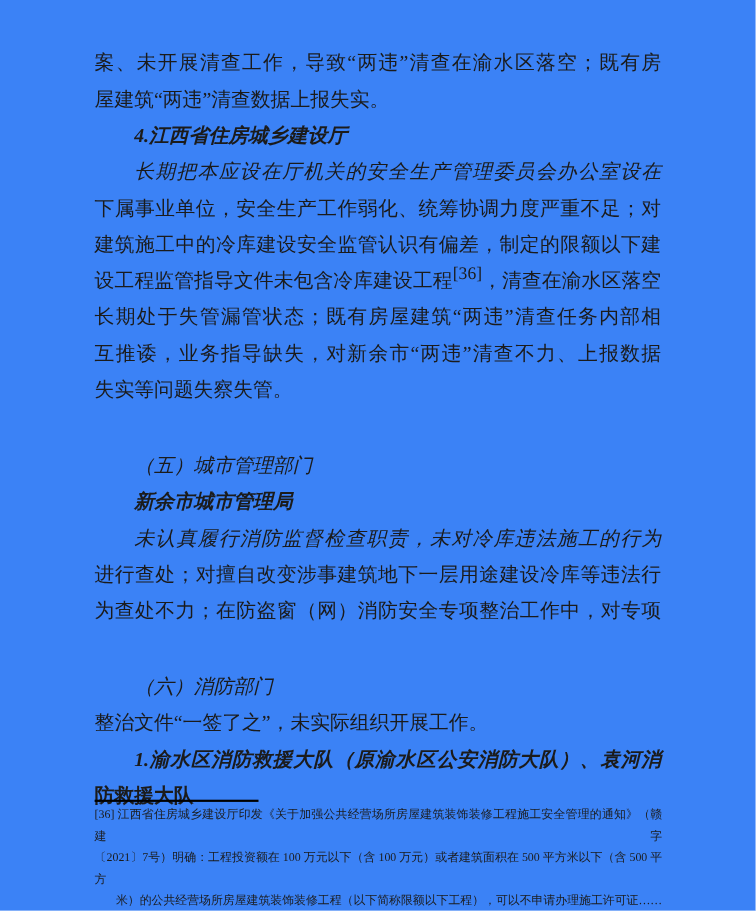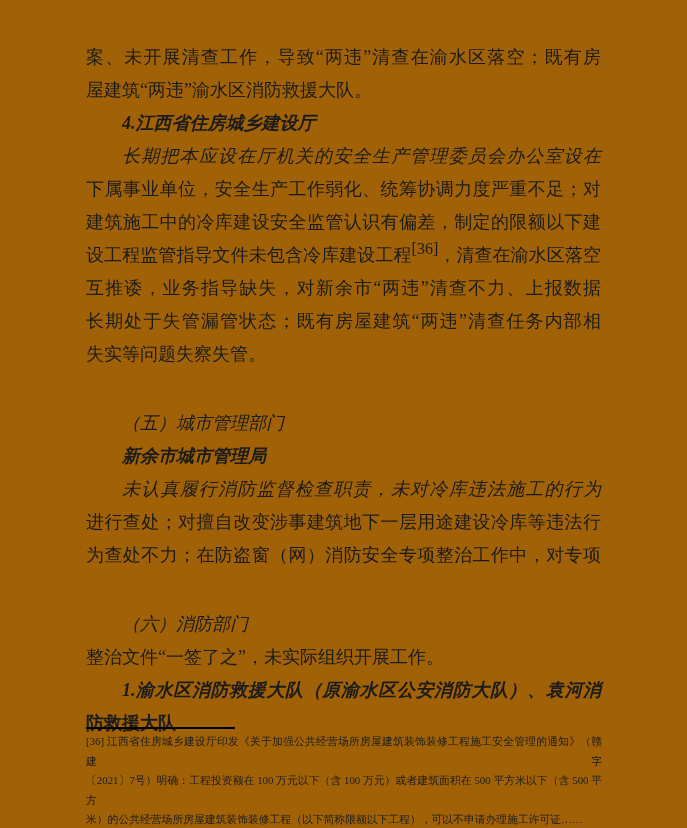--- a/index.html
+++ b/index.html
@@ -1,20 +1,20 @@
 <!DOCTYPE html>
 <html><head>
 <meta charset="utf-8">
 <style>
   html, body { margin: 0; padding: 0; background: #ffffff; }
   .page {
     position: relative;
     width: 687px;
     height: 828px;
-    background: #a16207;
+    background: #3b82f6;
     overflow: hidden;
     font-family: "Liberation Serif", "DejaVu Serif", serif;
     color: #1b1b1b;
   }
   .doc-body {
     position: absolute;
     left: 86px;
     top: 41px;
     width: 515px;
   }
@@ -48,21 +48,21 @@
   }
   .footnote {
     position: absolute;
     left: 86px;
     top: 732px;
     width: 516px;
   }
   .fn-line {
     font-size: 10.8px;
     line-height: 19.5px;
-    text-align: left;
+    text-align: right;
   }
   .fn-line.stretch {
     text-align: justify;
     text-align-last: justify;
   }
   .page-num {
     position: absolute;
     left: 16px;
     top: 789px;
     width: 100%;
@@ -71,28 +71,28 @@
     color: #1b1b2b;
     padding-left: 12px;
   }
 </style>
 </head>
 <body>
 
 <div class="page">
   <div class="doc-body">
       <div class="line paragraph stretch">案、未开展清查工作，导致“两违”清查在渝水区落空；既有房</div>
-      <div class="line paragraph">屋建筑“两违”渝水区消防救援大队。</div>
+      <div class="line paragraph">屋建筑“两违”清查数据上报失实。</div>
       <div class="line heading indent">4.江西省住房城乡建设厅</div>
       <div class="line paragraph indent stretch">长期把本应设在厅机关的安全生产管理委员会办公室设在</div>
       <div class="line paragraph stretch">下属事业单位，安全生产工作弱化、统筹协调力度严重不足；对</div>
       <div class="line paragraph stretch">建筑施工中的冷库建设安全监管认识有偏差，制定的限额以下建</div>
       <div class="line paragraph stretch"><span>设工程监管指导文件未包含冷库建设工程</span><sup class="fn-ref">[36]</sup><span>，清查在渝水区落空</span></div>
+      <div class="line paragraph stretch">长期处于失管漏管状态；既有房屋建筑“两违”清查任务内部相</div>
       <div class="line paragraph stretch">互推诿，业务指导缺失，对新余市“两违”清查不力、上报数据</div>
-      <div class="line paragraph stretch">长期处于失管漏管状态；既有房屋建筑“两违”清查任务内部相</div>
       <div class="line paragraph">失实等问题失察失管。</div>
       <div class="line section indent">（五）城市管理部门</div>
       <div class="line heading indent">新余市城市管理局</div>
       <div class="line paragraph indent stretch">未认真履行消防监督检查职责，未对冷库违法施工的行为</div>
       <div class="line paragraph stretch">进行查处；对擅自改变涉事建筑地下一层用途建设冷库等违法行</div>
       <div class="line paragraph stretch">为查处不力；在防盗窗（网）消防安全专项整治工作中，对专项</div>
       <div class="line section indent">（六）消防部门</div>
       <div class="line paragraph">整治文件“一签了之”，未实际组织开展工作。</div>
       <div class="line heading indent stretch">1.渝水区消防救援大队（原渝水区公安消防大队）、袁河消</div>
       <div class="line heading">防救援大队</div>

